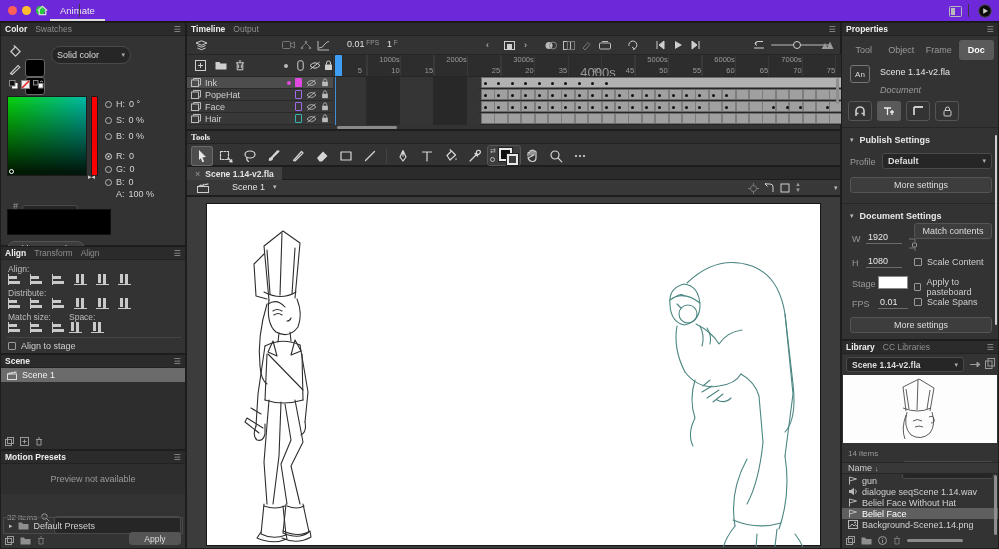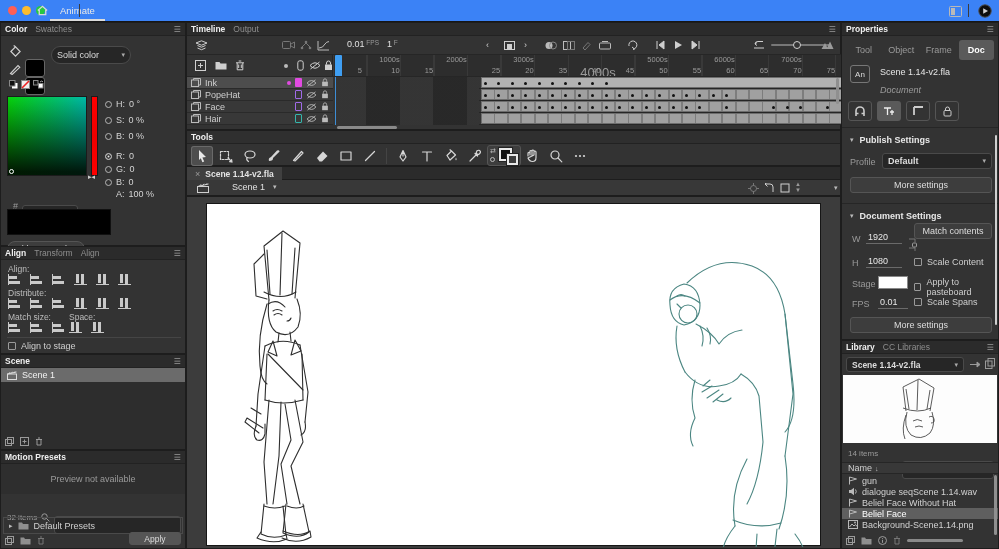--- a/index.html
+++ b/index.html
@@ -1,21 +1,21 @@
 <!DOCTYPE html>
 <html><head>
 <meta charset="utf-8">
 <style>
   *{margin:0;padding:0;box-sizing:border-box;}
   html,body{width:999px;height:549px;background:#1f1f1f;overflow:hidden;}
   body{font-family:"Liberation Sans",sans-serif;font-size:9px;color:#cfcfcf;-webkit-font-smoothing:antialiased;}
   .app{position:absolute;inset:0;width:999px;height:549px;background:#262626;}
   .abs{position:absolute;}
   
-  .topbar{position:absolute;left:0;top:0;width:999px;height:22px;background:#3b82f6;border-bottom:1px solid #161616;}
+  .topbar{position:absolute;left:0;top:0;width:999px;height:22px;background:#6d28d9;border-bottom:1px solid #161616;}
   .light{width:9px;height:9px;border-radius:50%;display:inline-block;margin-right:5px;}
   .apptab{position:absolute;left:50px;top:3px;padding:2px 10px 3px;color:#e8e8e8;font-size:9.5px;border-bottom:2px solid #dcdcdc;}
   
   .panel{position:absolute;background:#333;border:1px solid #1d1d1d;}
   .phead{height:13px;background:#2b2b2b;border-bottom:1px solid #222;display:flex;align-items:center;padding:0 4px;gap:8px;}
   .ptab{color:#8e8e8e;font-size:8.5px;}
   .ptab.on{color:#efefef;font-weight:bold;}
   .pmenu{margin-left:auto;color:#9a9a9a;font-size:8px;letter-spacing:0;}
   .btn{background:#3d3d3d;border:1px solid #555;border-radius:3px;color:#ddd;text-align:center;cursor:pointer;}
   .ddown{background:#262626;border:1px solid #4a4a4a;border-radius:3px;color:#ddd;display:flex;align-items:center;padding:0 5px;}
@@ -696,21 +696,21 @@
         <div class="tl-frames-row" style="top: 36px;">
           <div class="fspan" style="left: 2px; width: 505px;"></div>
         </div>
       </div>
     <div class="abs" style="left:148px;top:54px;width:1px;height:48px;background:#3f9ef2;opacity:.85;"></div>
     <div class="abs" style="left:150px;top:103px;width:60px;height:3px;background:#8a8a8a;border-radius:2px;"></div>
     <div class="scrollv" style="left:649px;top:55px;width:3px;height:26px;"></div>
   </div>
 
   <div class="panel" style="left:186px;top:130px;width:655px;height:36px;">
-    <div class="phead" style="background:#2f2f2f;">
+    <div class="phead" style="background:#2f2f2f;font-family:Liberation Serif, serif;">
       <span class="ptab on">Tools</span>
     </div>
     <div class="abs" id="tools-row" style="left:4px;top:15px;display:flex;align-items:center;gap:2px;">
         <div class="tool on">
           <svg width="14" height="14" viewBox="0 0 14 14">
             <path d="M4 1 L11 8 L7.4 8.4 L9.2 12.6 L7.4 13.3 L5.8 9.2 L4 11 Z" fill="#e8e8e8" stroke="none"></path>
           </svg>
         </div>
         <div class="tool">
           <svg width="14" height="14" viewBox="0 0 14 14">

